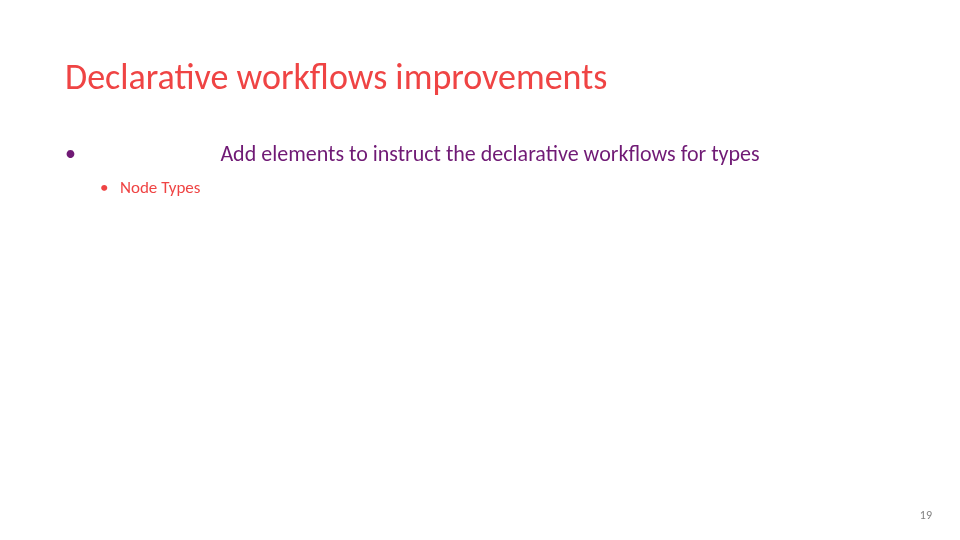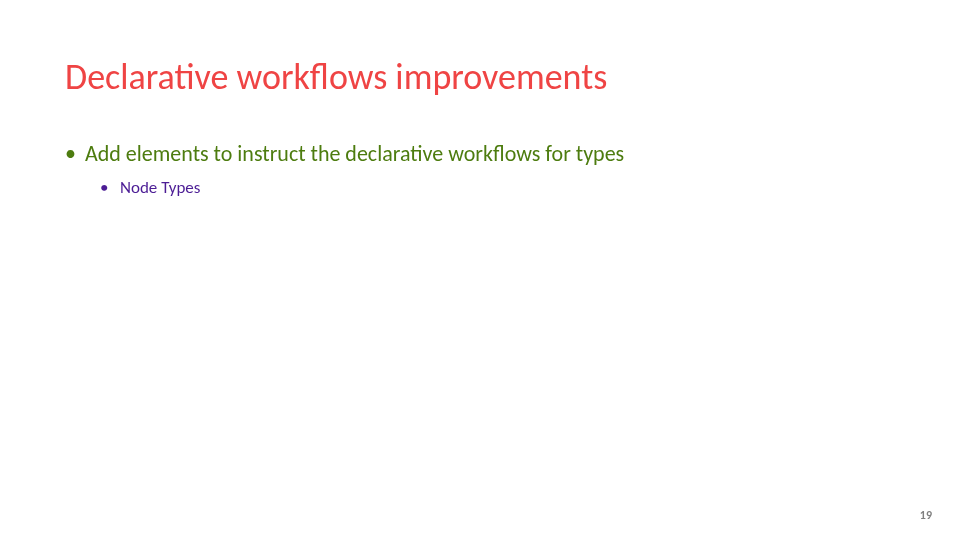--- a/index.html
+++ b/index.html
@@ -25,56 +25,57 @@
       color: #ef4444;
     }
     .content {
       position: absolute;
       top: 140px;
       left: 65px;
       right: 65px;
     }
     .bullet-l1 {
       font-size: 22px;
-      color: #4d7c0f;
+      color: #701a75;
       margin-bottom: 8px;
       padding-left: 20px;
       position: relative;
       line-height: 1.3;
+      text-align: center;
     }
     .bullet-l1::before {
       content: "•";
       position: absolute;
       left: 0;
       top: 0;
     }
     .bullet-l2 {
       font-size: 17px;
-      color: #4c1d95;
+      color: #ef4444;
       margin-bottom: 4px;
       padding-left: 20px;
       margin-left: 35px;
       position: relative;
       line-height: 1.3;
     }
     .bullet-l2::before {
       content: "•";
       position: absolute;
       left: 0;
       top: 0;
     }
     .sub-group {
       margin-bottom: 14px;
     }
     .page-number {
       position: absolute;
       bottom: 18px;
       right: 28px;
       font-size: 12px;
-      font-weight: bold;
+      font-weight: normal;
       color: #808080;
     }
   </style>
 </head>
 <body>
 
 <div class="slide-title">Declarative workflows improvements</div>
 
 <div class="content">
   <div class="bullet-l1">Add elements to instruct the declarative workflows for types</div>

